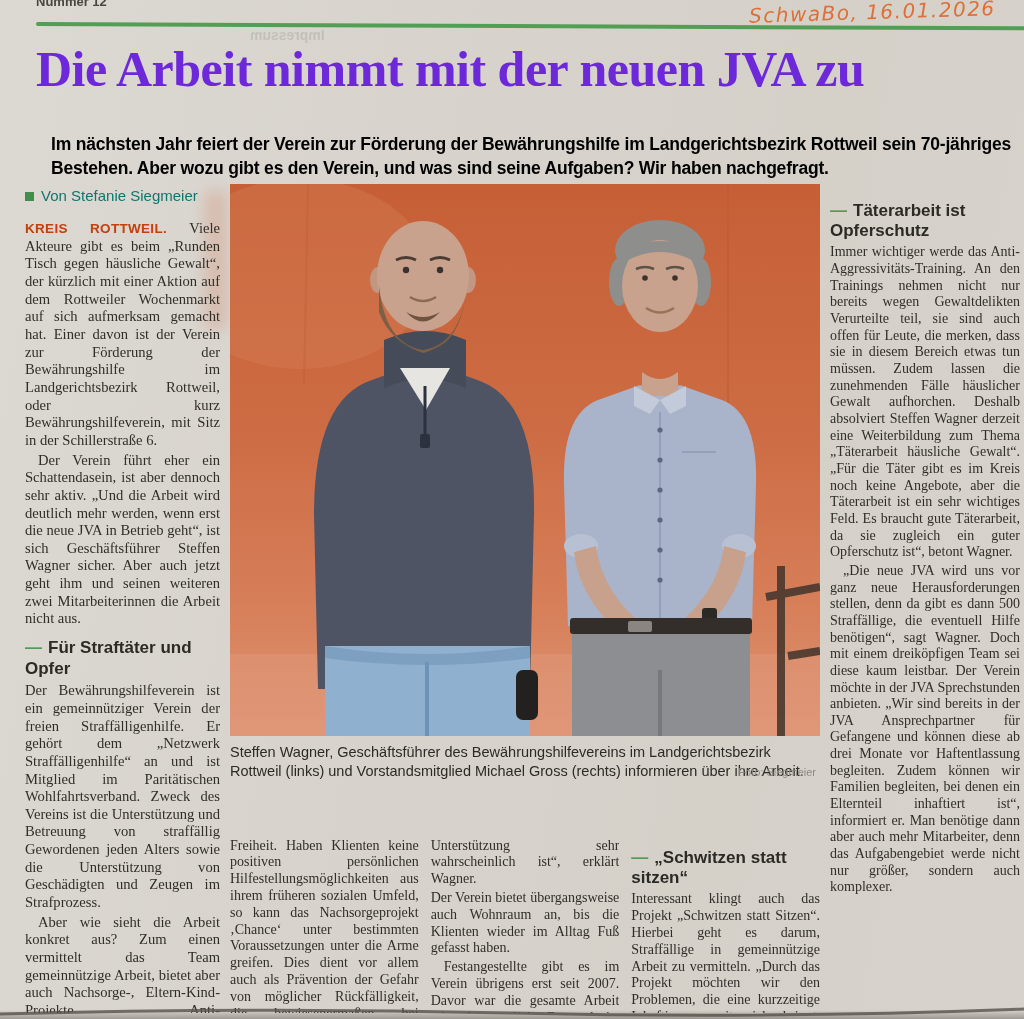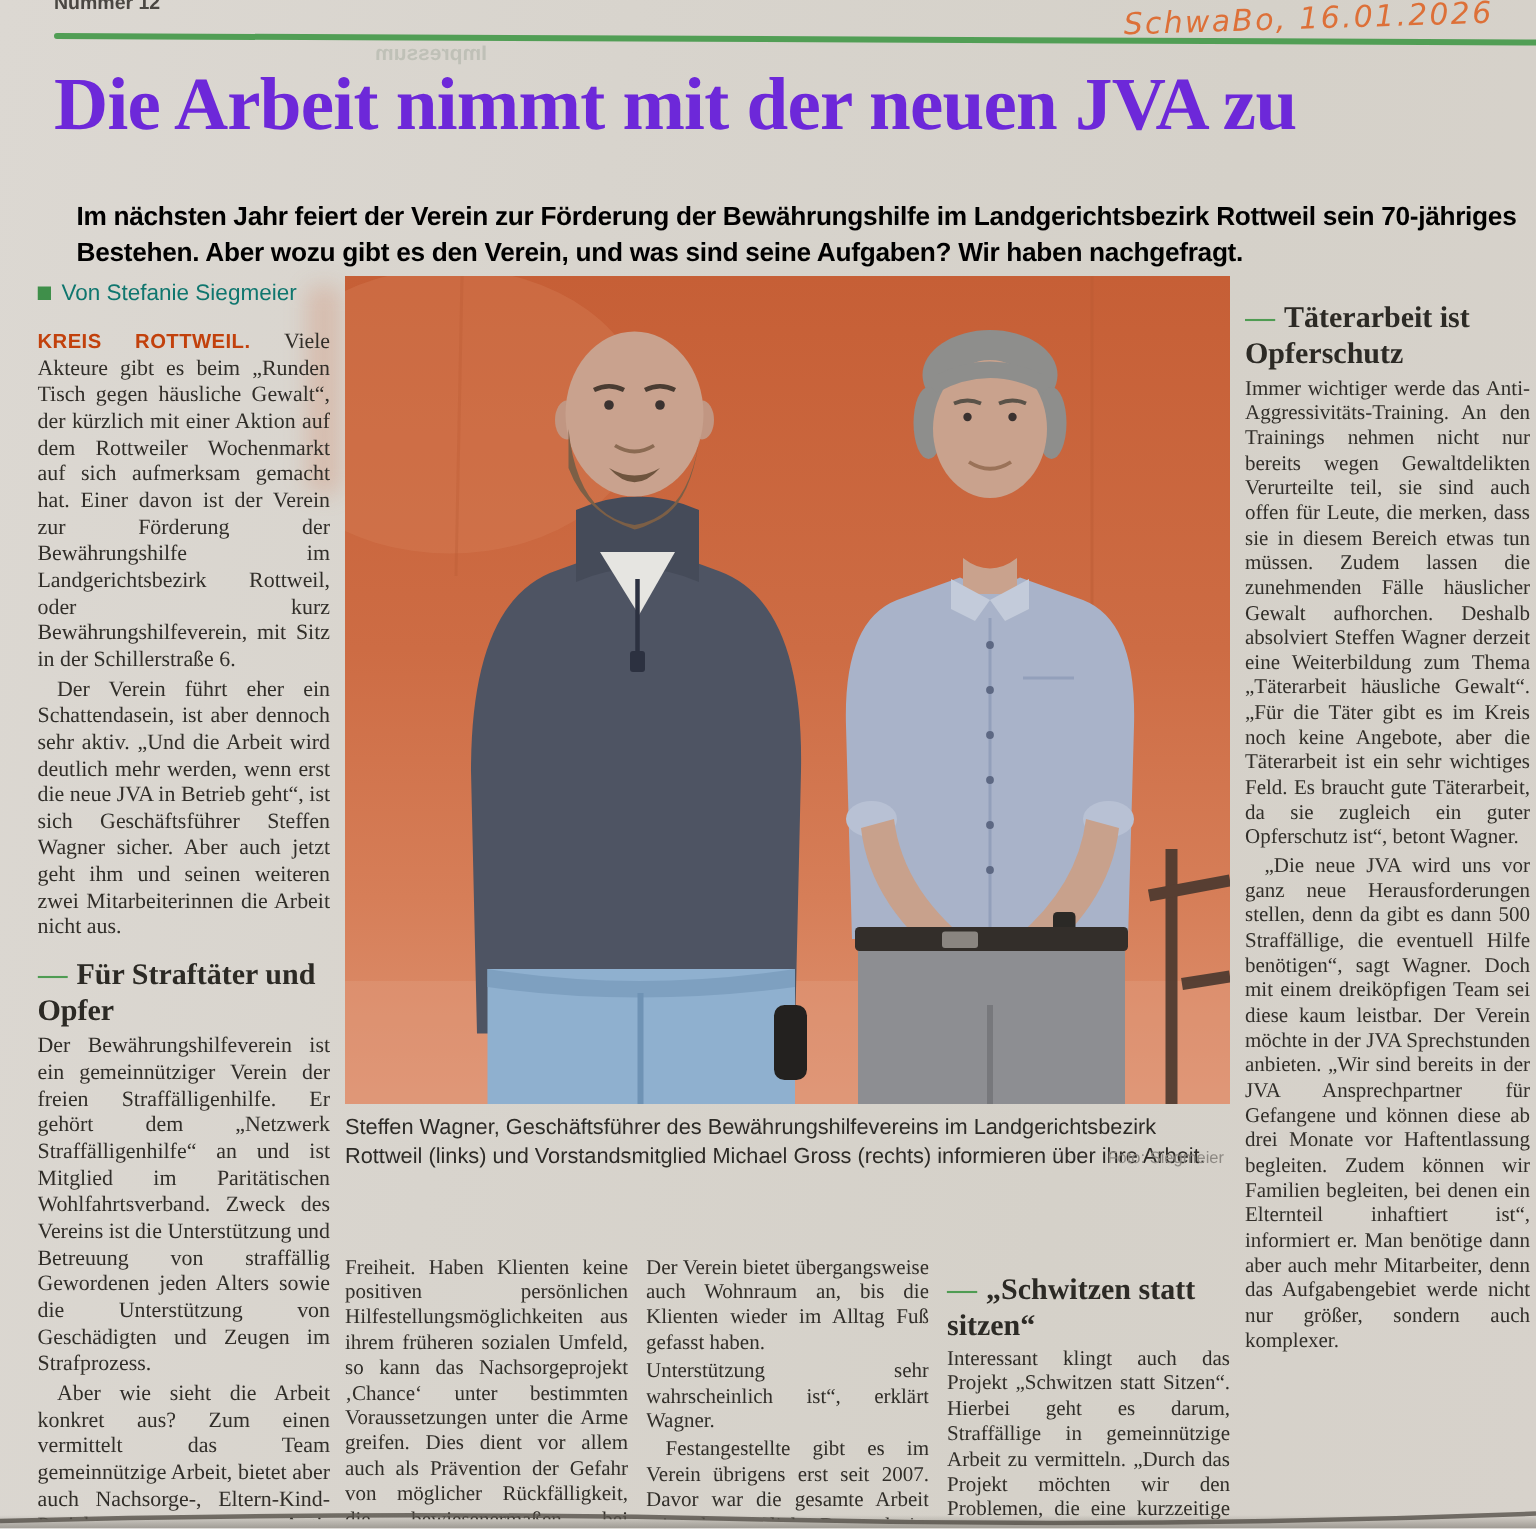--- a/index.html
+++ b/index.html
@@ -30,21 +30,21 @@
   .byline{font-family:"Liberation Sans",sans-serif;font-size:15px;color:#0f766e;
     margin:6px 0 16px;flex:0 0 auto;}
   .sq{display:inline-block;width:9px;height:9px;background:#3f8f4a;margin-right:7px;}
   .col{flex:1 1 auto;overflow:hidden;font-size:14.6px;line-height:1.21;text-align:justify;
     hyphens:auto;-webkit-hyphens:auto;color:#312e29;}
   .col-right{font-size:14px;line-height:1.19;padding-top:10px;}
   .para{margin:0 0 2px;}
   .para.indent{text-indent:13px;}
   .lead-in{font-family:"Liberation Sans",sans-serif;font-weight:bold;font-size:13.5px;
     letter-spacing:.3px;color:#c2410c;}
-  .subhead{font-family:Liberation Serif, serif;font-weight:bold;font-size:20px;
+  .subhead{font-family:Liberation Sans, sans-serif;font-weight:bold;font-size:17px;
     margin:10px 0 3px;color:#2c2a25;text-align:left;}
   .subhead .dash{color:#4f9c53;margin-right:6px;font-weight:bold;}
   .center{display:flex;flex-direction:column;overflow:hidden;}
   .photo-wrap{margin:3px 0 0;flex:0 0 auto;}
   .photo-wrap svg{display:block;}
   .caption{position:relative;margin:7px 0 9px;font-family:"Liberation Sans",sans-serif;
     font-size:14.5px;line-height:1.3;color:#2c2a26;flex:0 0 auto;padding-right:2px;}
   .credit{position:absolute;right:4px;bottom:1px;font-size:11px;color:#8d8983;}
   .under-cols{flex:1 1 auto;display:grid;grid-template-columns:repeat(3,1fr);column-gap:12px;
     overflow:hidden;margin-top:48px;}
@@ -171,22 +171,22 @@
       <div class="caption">
         <span>Steffen Wagner, Geschäftsführer des Bewährungshilfevereins im Landgerichtsbezirk Rottweil (links) und Vorstandsmitglied Michael Gross (rechts) informieren über ihre Arbeit.</span>
         <span class="credit">Foto: Siegmeier</span>
       </div>
 
       <div class="under-cols">
         <div class="col">
             <p class="para">Freiheit. Haben Klienten keine positiven persönlichen Hilfestellungsmöglichkeiten aus ihrem früheren sozialen Umfeld, so kann das Nachsorgeprojekt ‚Chance‘ unter bestimmten Voraussetzungen unter die Arme greifen. Dies dient vor allem auch als Prävention der Gefahr von möglicher Rückfälligkeit, die, bewiesenermaßen, bei fehlender</p>
           </div>
         <div class="col">
+            <p class="para">Unterstützung sehr wahrscheinlich ist“, erklärt Wagner.</p>
             <p class="para">Der Verein bietet übergangsweise auch Wohnraum an, bis die Klienten wieder im Alltag Fuß gefasst haben.</p>
-            <p class="para">Unterstützung sehr wahrscheinlich ist“, erklärt Wagner.</p>
             <p class="para indent">Festangestellte gibt es im Verein übrigens erst seit 2007. Davor war die gesamte Arbeit rein ehrenamtlich. Dennoch ist der Verein auch heute noch auf Spenden angewiesen.</p>
           </div>
         <div class="col">
             <h3 class="subhead"><span class="dash">—</span>„Schwitzen statt sitzen“</h3>
             <p class="para">Interessant klingt auch das Projekt „Schwitzen statt Sitzen“. Hierbei geht es darum, Straffällige in gemeinnützige Arbeit zu vermitteln. „Durch das Projekt möchten wir den Problemen, die eine kurzzeitige Inhaftierung mit sich bringt, entgegenwirken. Auf Antrag können uneinbringliche Geldstrafen in gemeinnützige</p>
           </div>
       </div>
     </div>
 
     <div class="side-col">

